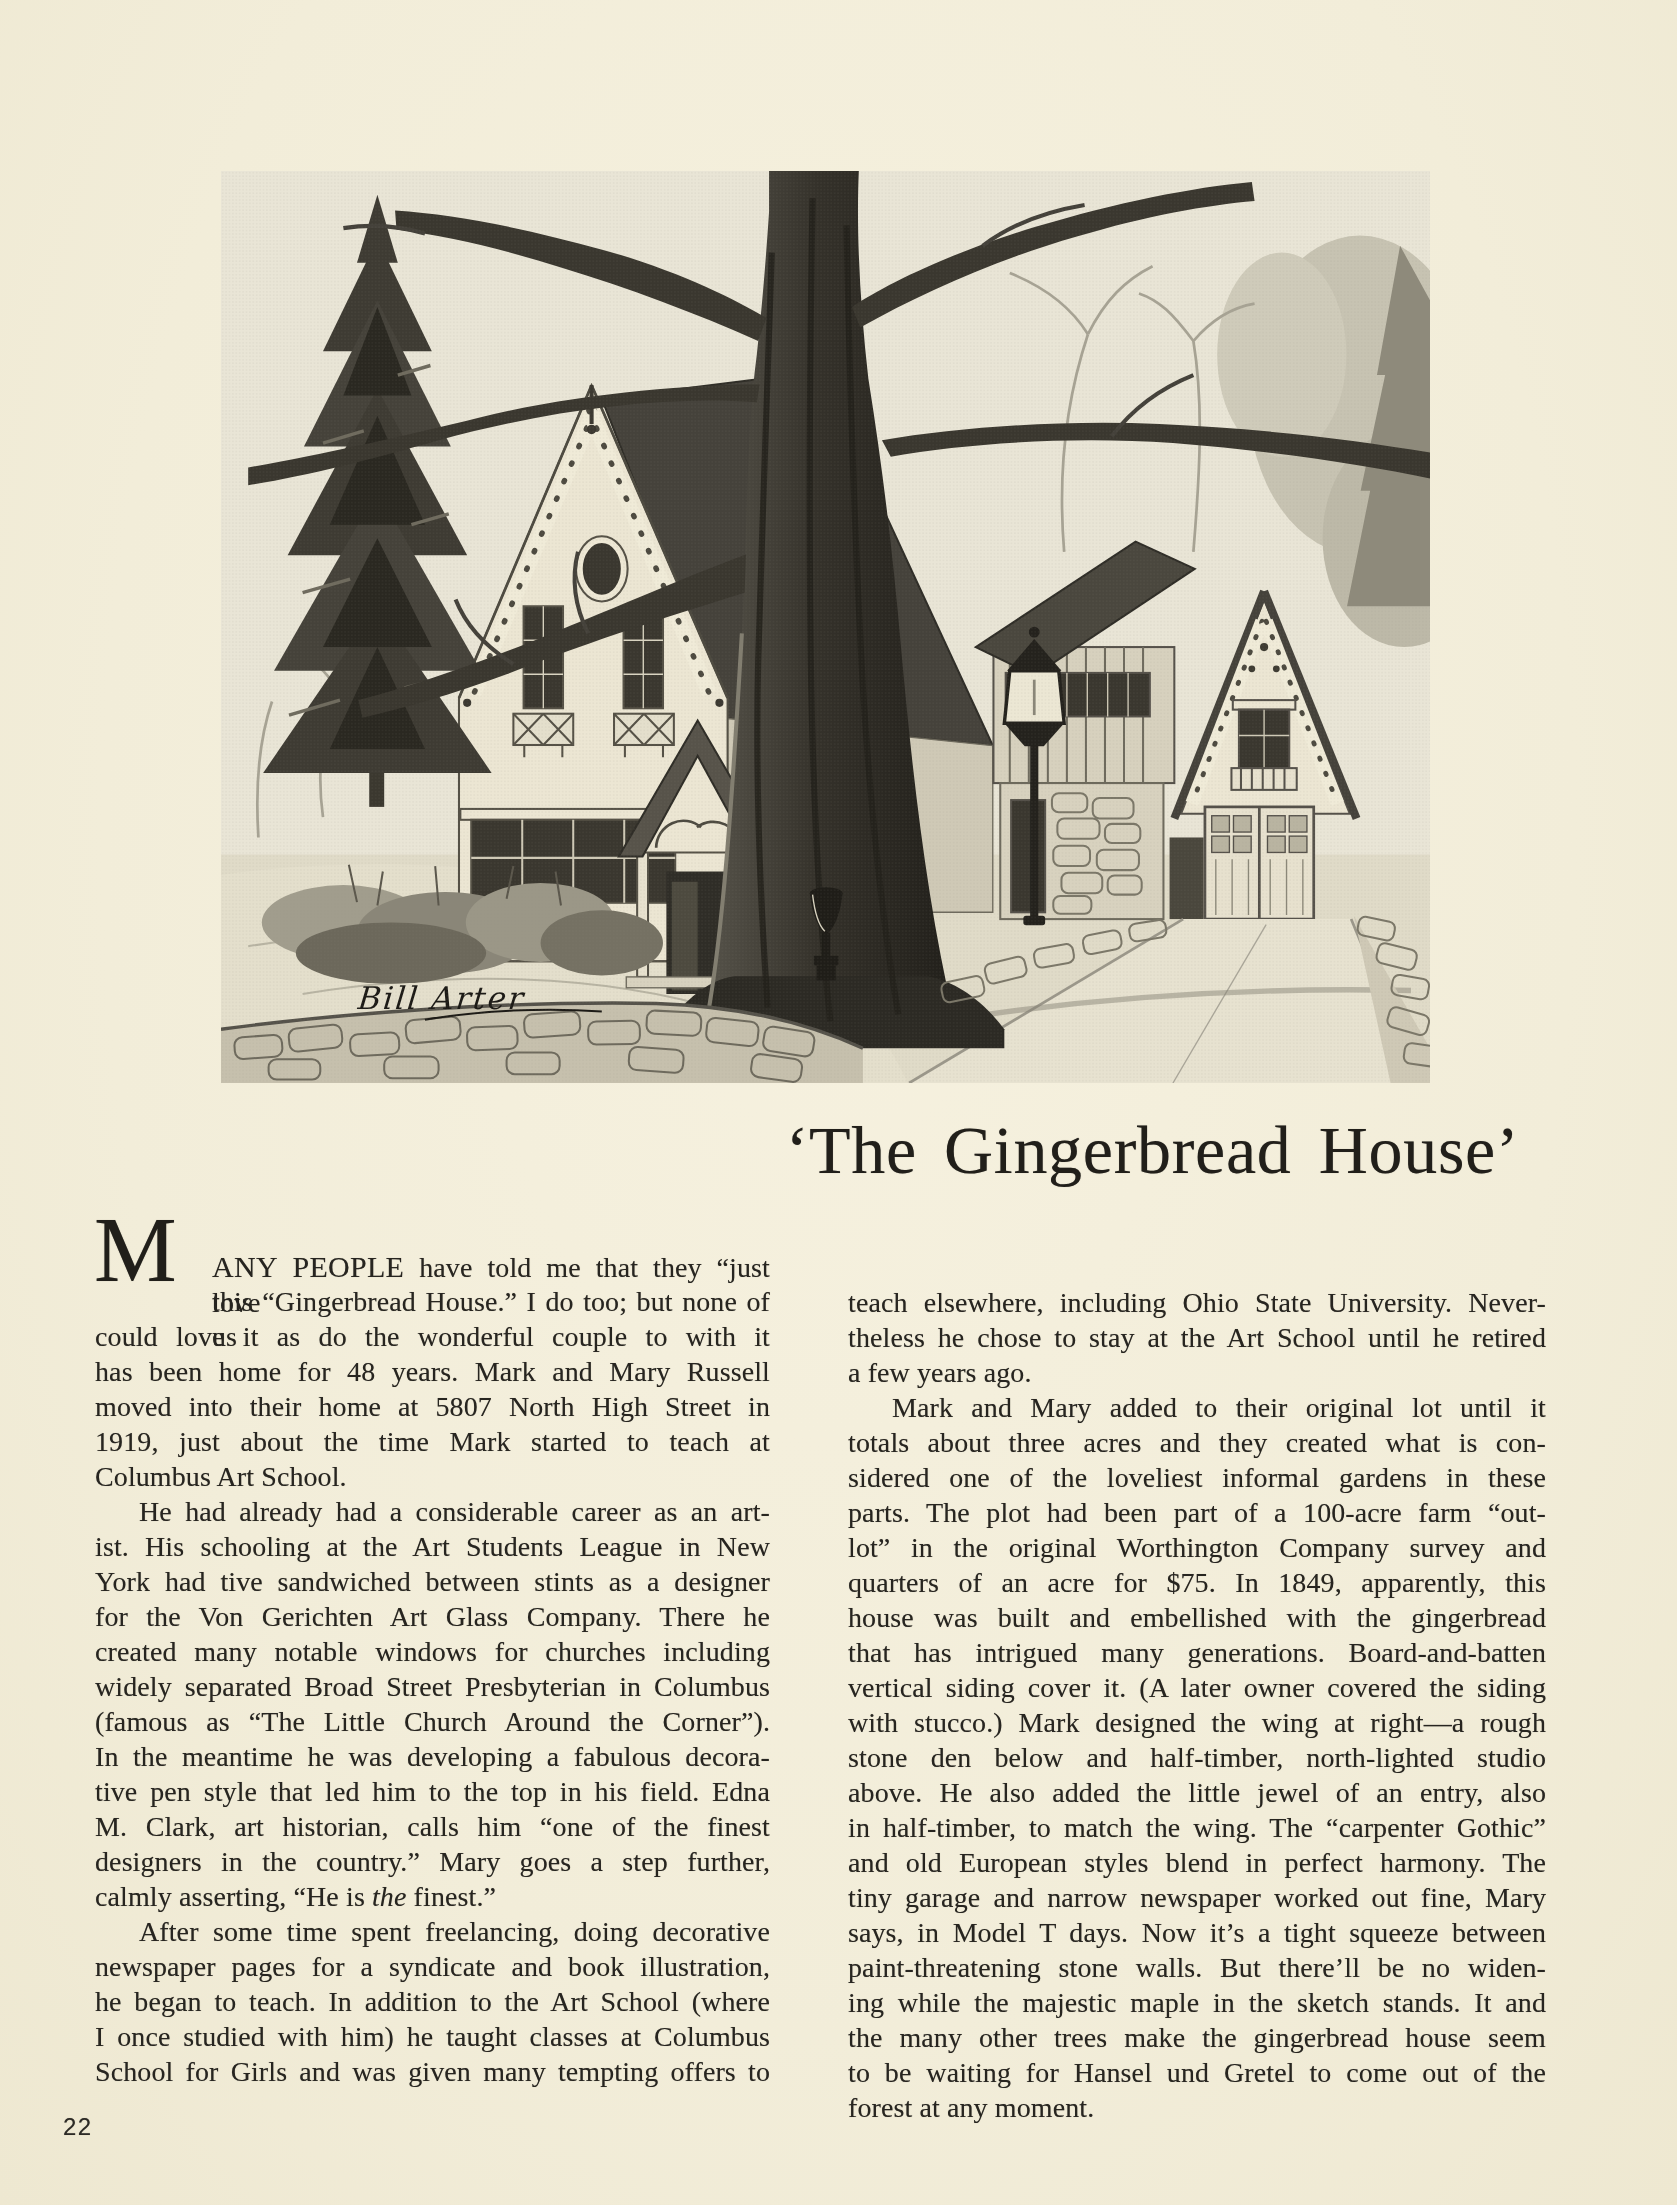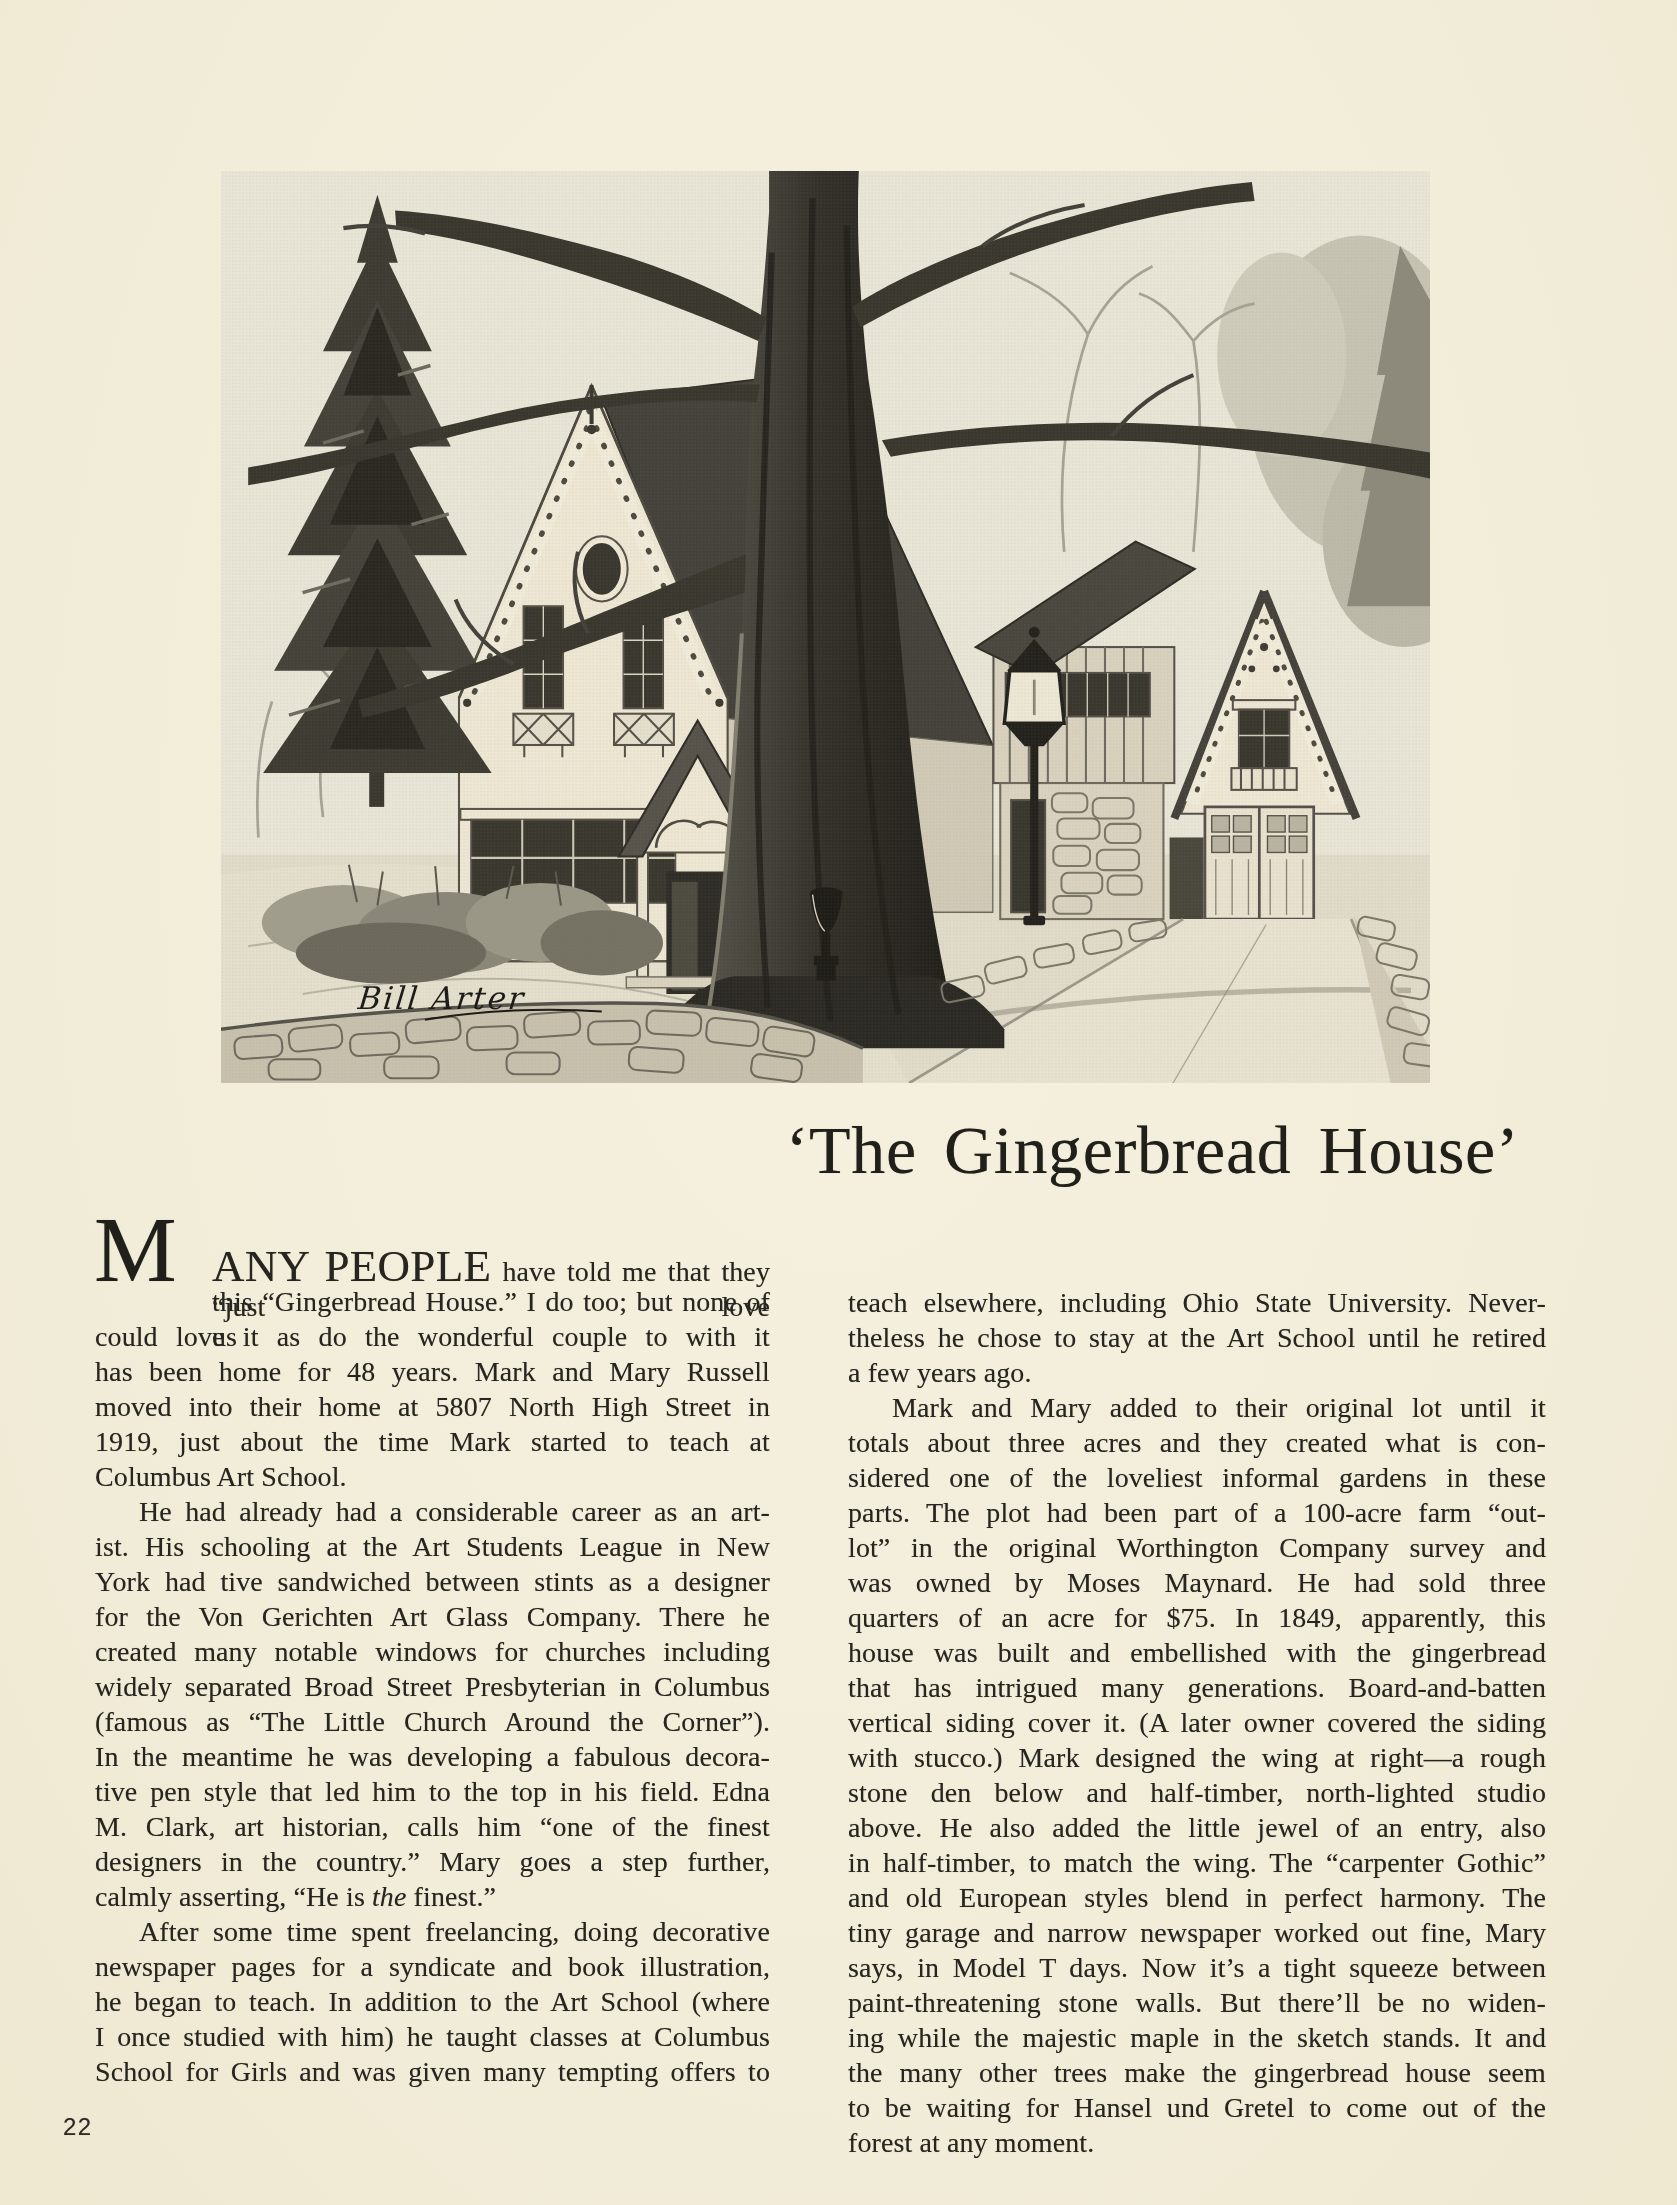--- a/index.html
+++ b/index.html
@@ -34,21 +34,21 @@
   .para{margin:0;}
   .tline{
     height:35px;line-height:35px;font-size:28px;
     text-align:justify;text-align-last:justify;
     text-shadow:0 0 0.7px rgba(39,37,32,.38);
     letter-spacing:0.1px;
   }
   .tline.para-end{text-align-last:left;}
   .tline.indent{text-indent:44px;}
   .tline.inset{padding-left:117px;}
-  .lead{font-size:45px;letter-spacing:0.3px;}
+  .lead{font-size:30px;letter-spacing:0.3px;}
   .pagenum{
     position:absolute;left:63px;top:2113px;
     font-family:"Liberation Sans", sans-serif;
     font-size:24px;color:#2c2a25;letter-spacing:1.4px;
     text-shadow:0 0 0.7px rgba(44,42,37,.4);
   }
 </style>
 </head>
 <body>
 
@@ -419,21 +419,20 @@
         <div class="tline">teach elsewhere, including Ohio State University. Never-</div>
         <div class="tline">theless he chose to stay at the Art School until he retired</div>
         <div class="tline para-end">a few years ago.</div>
       </div>
       <div class="para">
         <div class="tline indent">Mark and Mary added to their original lot until it</div>
         <div class="tline">totals about three acres and they created what is con-</div>
         <div class="tline">sidered one of the loveliest informal gardens in these</div>
         <div class="tline">parts. The plot had been part of a 100-acre farm “out-</div>
         <div class="tline">lot” in the original Worthington Company survey and</div>
-        <div class="tline">was owned by Moses Maynard. He had sold three</div>
         <div class="tline">quarters of an acre for $75. In 1849, apparently, this</div>
         <div class="tline">house was built and embellished with the gingerbread</div>
         <div class="tline">that has intrigued many generations. Board-and-batten</div>
         <div class="tline">vertical siding cover it. (A later owner covered the siding</div>
         <div class="tline">with stucco.) Mark designed the wing at right—a rough</div>
         <div class="tline">stone den below and half-timber, north-lighted studio</div>
         <div class="tline">above. He also added the little jewel of an entry, also</div>
         <div class="tline">in half-timber, to match the wing. The “carpenter Gothic”</div>
         <div class="tline">and old European styles blend in perfect harmony. The</div>
         <div class="tline">tiny garage and narrow newspaper worked out fine, Mary</div>

